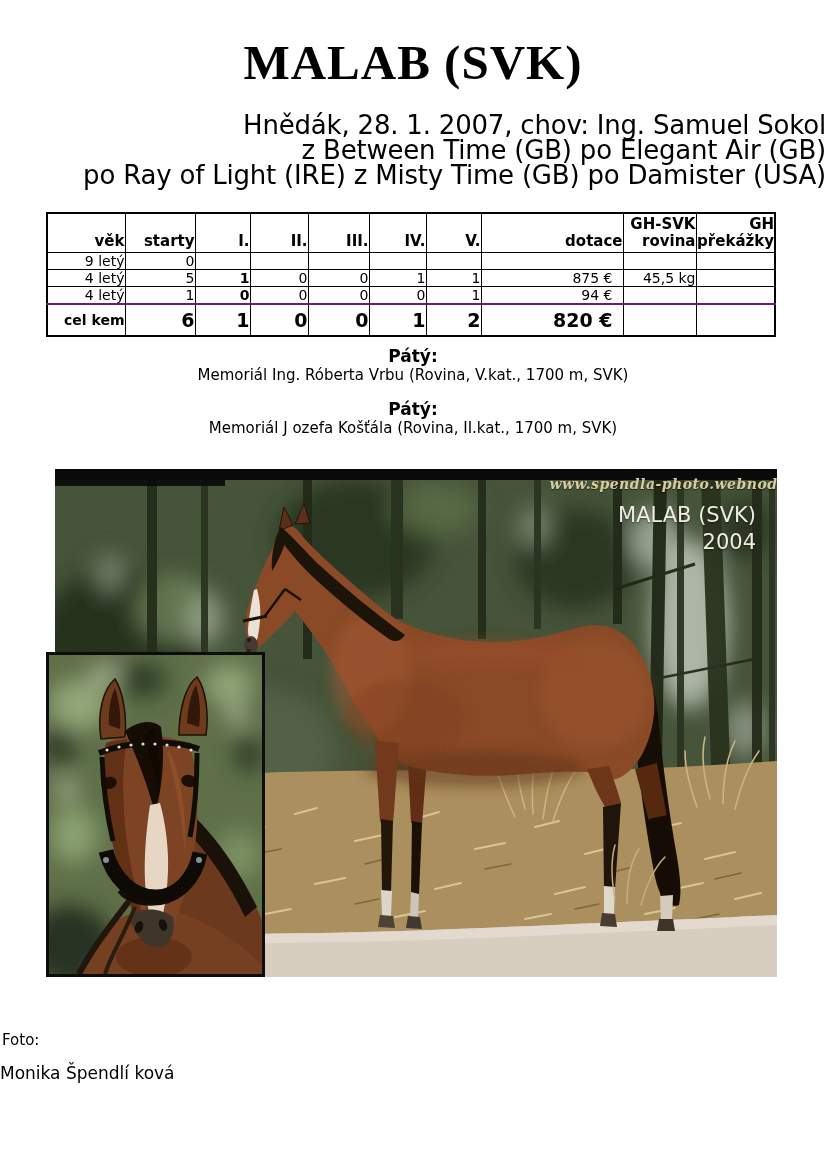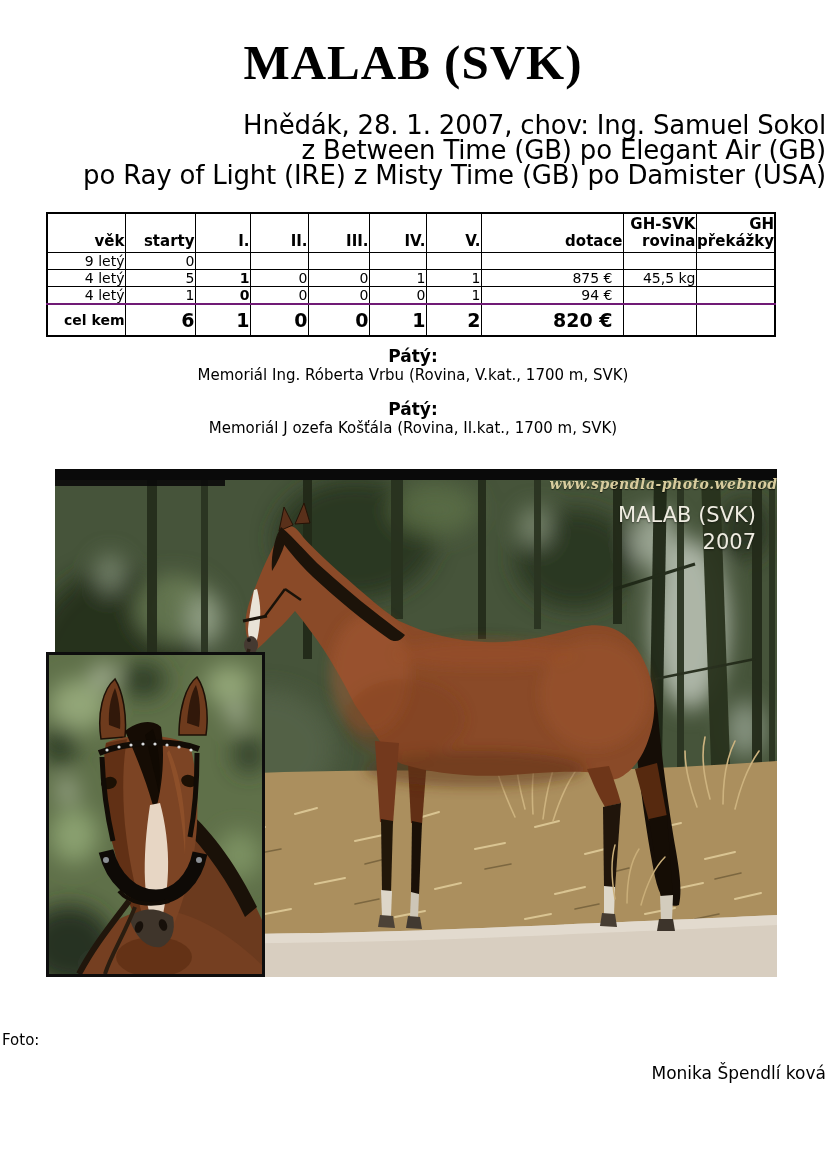--- a/index.html
+++ b/index.html
@@ -61,21 +61,21 @@
     color:#efece1;font-size:21px;line-height:27px;
     text-shadow:0 1px 2px rgba(0,0,0,0.45);
   }
   .inset{
     position:absolute;left:-9px;top:183px;width:213px;height:319px;
     border:3px solid #0d0d0d;background:#5f7049;
   }
   .inset svg{display:block;}
 
   .foto-label{position:absolute;top:1031px;left:2px;width:100%;font-size:15px;}
-  .foto-name{position:absolute;top:1063px;left:0;width:100%;text-align:right;font-size:17px;}
+  .foto-name{position:absolute;top:1063px;left:0;width:100%;text-align:left;font-size:17px;}
 </style>
 </head>
 <body>
 
 <div class="page">
 
   <div class="title">MALAB (SVK)</div>
 
   <div class="subtitle">
     <div>Hnědák,   28. 1. 2007,  chov:  Ing. Samuel Sokol</div>
@@ -298,21 +298,21 @@
         <rect x="0" y="0" width="170" height="17" fill="#0a0a0a" opacity="0.9"></rect>
       </g>
     </svg>
 
     <div class="wm-clip">
       <div class="watermark">www.spendla-photo.webnode</div>
     </div>
 
     <div class="photo-caption">
       <span>MALAB (SVK)</span><br>
-      <span>2007</span>
+      <span>2004</span>
     </div>
 
     <div class="inset">
       <svg width="213" height="319" viewBox="0 0 213 319" preserveAspectRatio="none">
         <rect x="0" y="0" width="213" height="319" fill="#5f7049"></rect>
         <g filter="url(#soft2)">
           <ellipse cx="30" cy="50" rx="30" ry="26" fill="#93a678"></ellipse>
           <ellipse cx="180" cy="30" rx="24" ry="20" fill="#93a678"></ellipse>
           <ellipse cx="25" cy="180" rx="24" ry="28" fill="#8aa06f"></ellipse>
           <ellipse cx="190" cy="200" rx="22" ry="24" fill="#7b9162"></ellipse>

